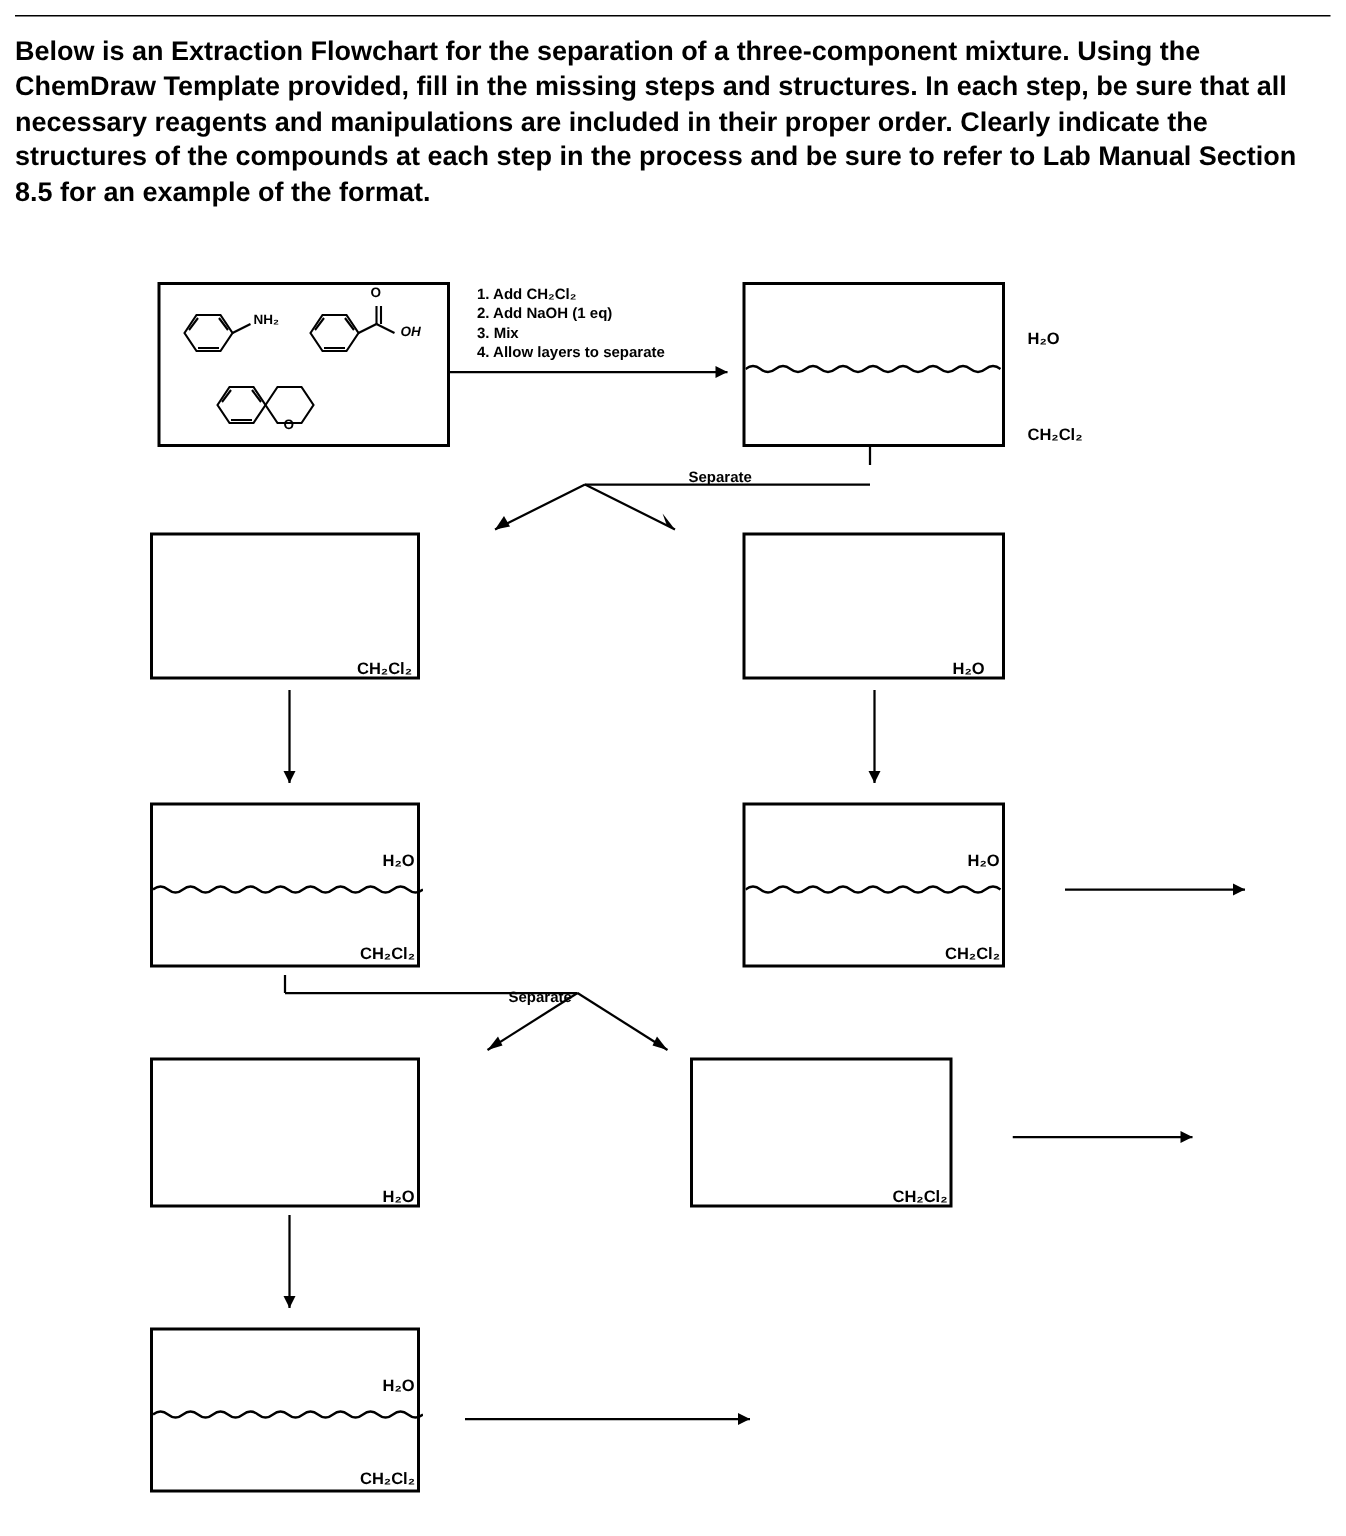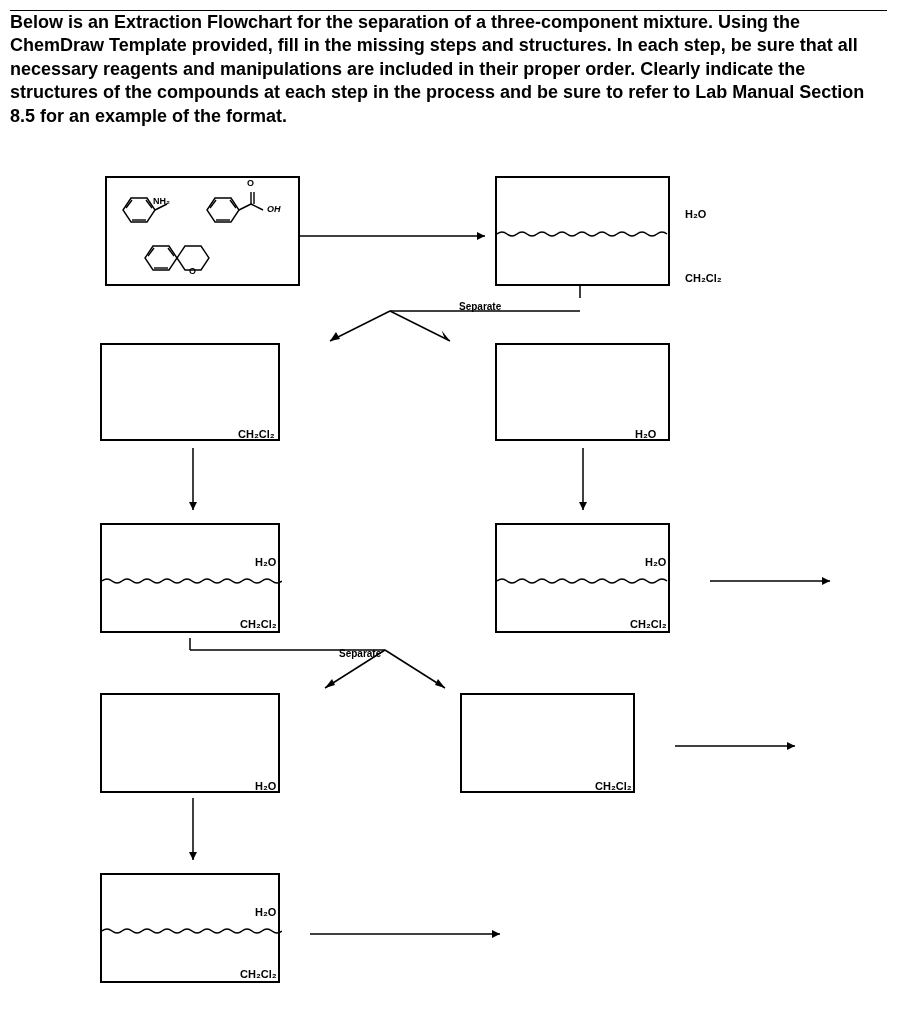--- a/index.html
+++ b/index.html
@@ -7,21 +7,21 @@
       padding: 10px;
       font-family: Arial, Helvetica, sans-serif;
       font-size: 18px;
       width: 877px;
       background: #fff;
       color: #000;
     }
     .instruction {
       font-weight: bold;
       border-top: 1px solid #000;
-      padding-top: 0;
+      padding-top: 12px;
       line-height: 1.3;
       margin-bottom: 20px;
     }
     .canvas {
       position: relative;
       width: 877px;
       height: 920px;
       font-size: 11px;
       font-weight: bold;
     }
@@ -74,21 +74,21 @@
 
   <div class="box" style="left:95px; top:28px; width:195px; height:110px;">
 
     <svg class="struct" style="left:6px; top:12px;" width="70" height="40">
       <polygon points="10,20 18,8 34,8 42,20 34,32 18,32" fill="none" stroke="#000" stroke-width="1.4"></polygon>
       <line x1="13" y1="18" x2="19" y2="10" stroke="#000" stroke-width="1.4"></line>
       <line x1="39" y1="18" x2="33" y2="10" stroke="#000" stroke-width="1.4"></line>
       <line x1="19" y1="30" x2="33" y2="30" stroke="#000" stroke-width="1.4"></line>
       <line x1="42" y1="20" x2="54" y2="14" stroke="#000" stroke-width="1.4"></line>
     </svg>
-    <span class="layer-label" style="left:46px; top:18px; font-size:9px;"><span>NH₂</span></span>
+    <span class="layer-label" style="left:62px; top:18px; font-size:9px;"><span>NH₂</span></span>
 
     <svg class="struct" style="left:90px; top:8px;" width="80" height="48">
       <polygon points="10,24 18,12 34,12 42,24 34,36 18,36" fill="none" stroke="#000" stroke-width="1.4"></polygon>
       <line x1="13" y1="22" x2="19" y2="14" stroke="#000" stroke-width="1.4"></line>
       <line x1="39" y1="22" x2="33" y2="14" stroke="#000" stroke-width="1.4"></line>
       <line x1="19" y1="34" x2="33" y2="34" stroke="#000" stroke-width="1.4"></line>
       <line x1="42" y1="24" x2="54" y2="18" stroke="#000" stroke-width="1.4"></line>
       <line x1="54" y1="18" x2="54" y2="6" stroke="#000" stroke-width="1.4"></line>
       <line x1="57" y1="18" x2="57" y2="6" stroke="#000" stroke-width="1.4"></line>
       <line x1="54" y1="18" x2="66" y2="24" stroke="#000" stroke-width="1.4"></line>
@@ -99,20 +99,26 @@
     <svg class="struct" style="left:30px; top:60px;" width="80" height="44">
       <polygon points="8,20 16,8 32,8 40,20 32,32 16,32" fill="none" stroke="#000" stroke-width="1.4"></polygon>
       <line x1="11" y1="18" x2="17" y2="10" stroke="#000" stroke-width="1.4"></line>
       <line x1="37" y1="18" x2="31" y2="10" stroke="#000" stroke-width="1.4"></line>
       <line x1="17" y1="30" x2="31" y2="30" stroke="#000" stroke-width="1.4"></line>
       <polygon points="40,20 48,8 64,8 72,20 64,32 48,32" fill="none" stroke="#000" stroke-width="1.4"></polygon>
     </svg>
     <span class="layer-label" style="left:82px; top:88px; font-size:9px;"><span>O</span></span>
   </div>
 
+  <div class="steps-list" style="left:308px; top:30px;">
+    <div>1. Add CH₂Cl₂</div>
+    <div>2. Add NaOH (1 eq)</div>
+    <div>3. Mix</div>
+    <div>4. Allow layers to separate</div>
+  </div>
 
   <svg style="position:absolute; left:290px; top:80px;" width="195" height="20">
     <line x1="0" y1="8" x2="185" y2="8" class="arrow"></line>
     <polygon points="185,8 177,4 177,12" class="arrow-head"></polygon>
   </svg>
 
   <div class="box" style="left:485px; top:28px; width:175px; height:110px;">
     <svg style="position:absolute; left:0; top:52px;" width="175" height="8">
       <path class="wavy" d="M0,4 Q5,0 10,4 T20,4 T30,4 T40,4 T50,4 T60,4 T70,4 T80,4 T90,4 T100,4 T110,4 T120,4 T130,4 T140,4 T150,4 T160,4 T170,4"></path>
     </svg>

